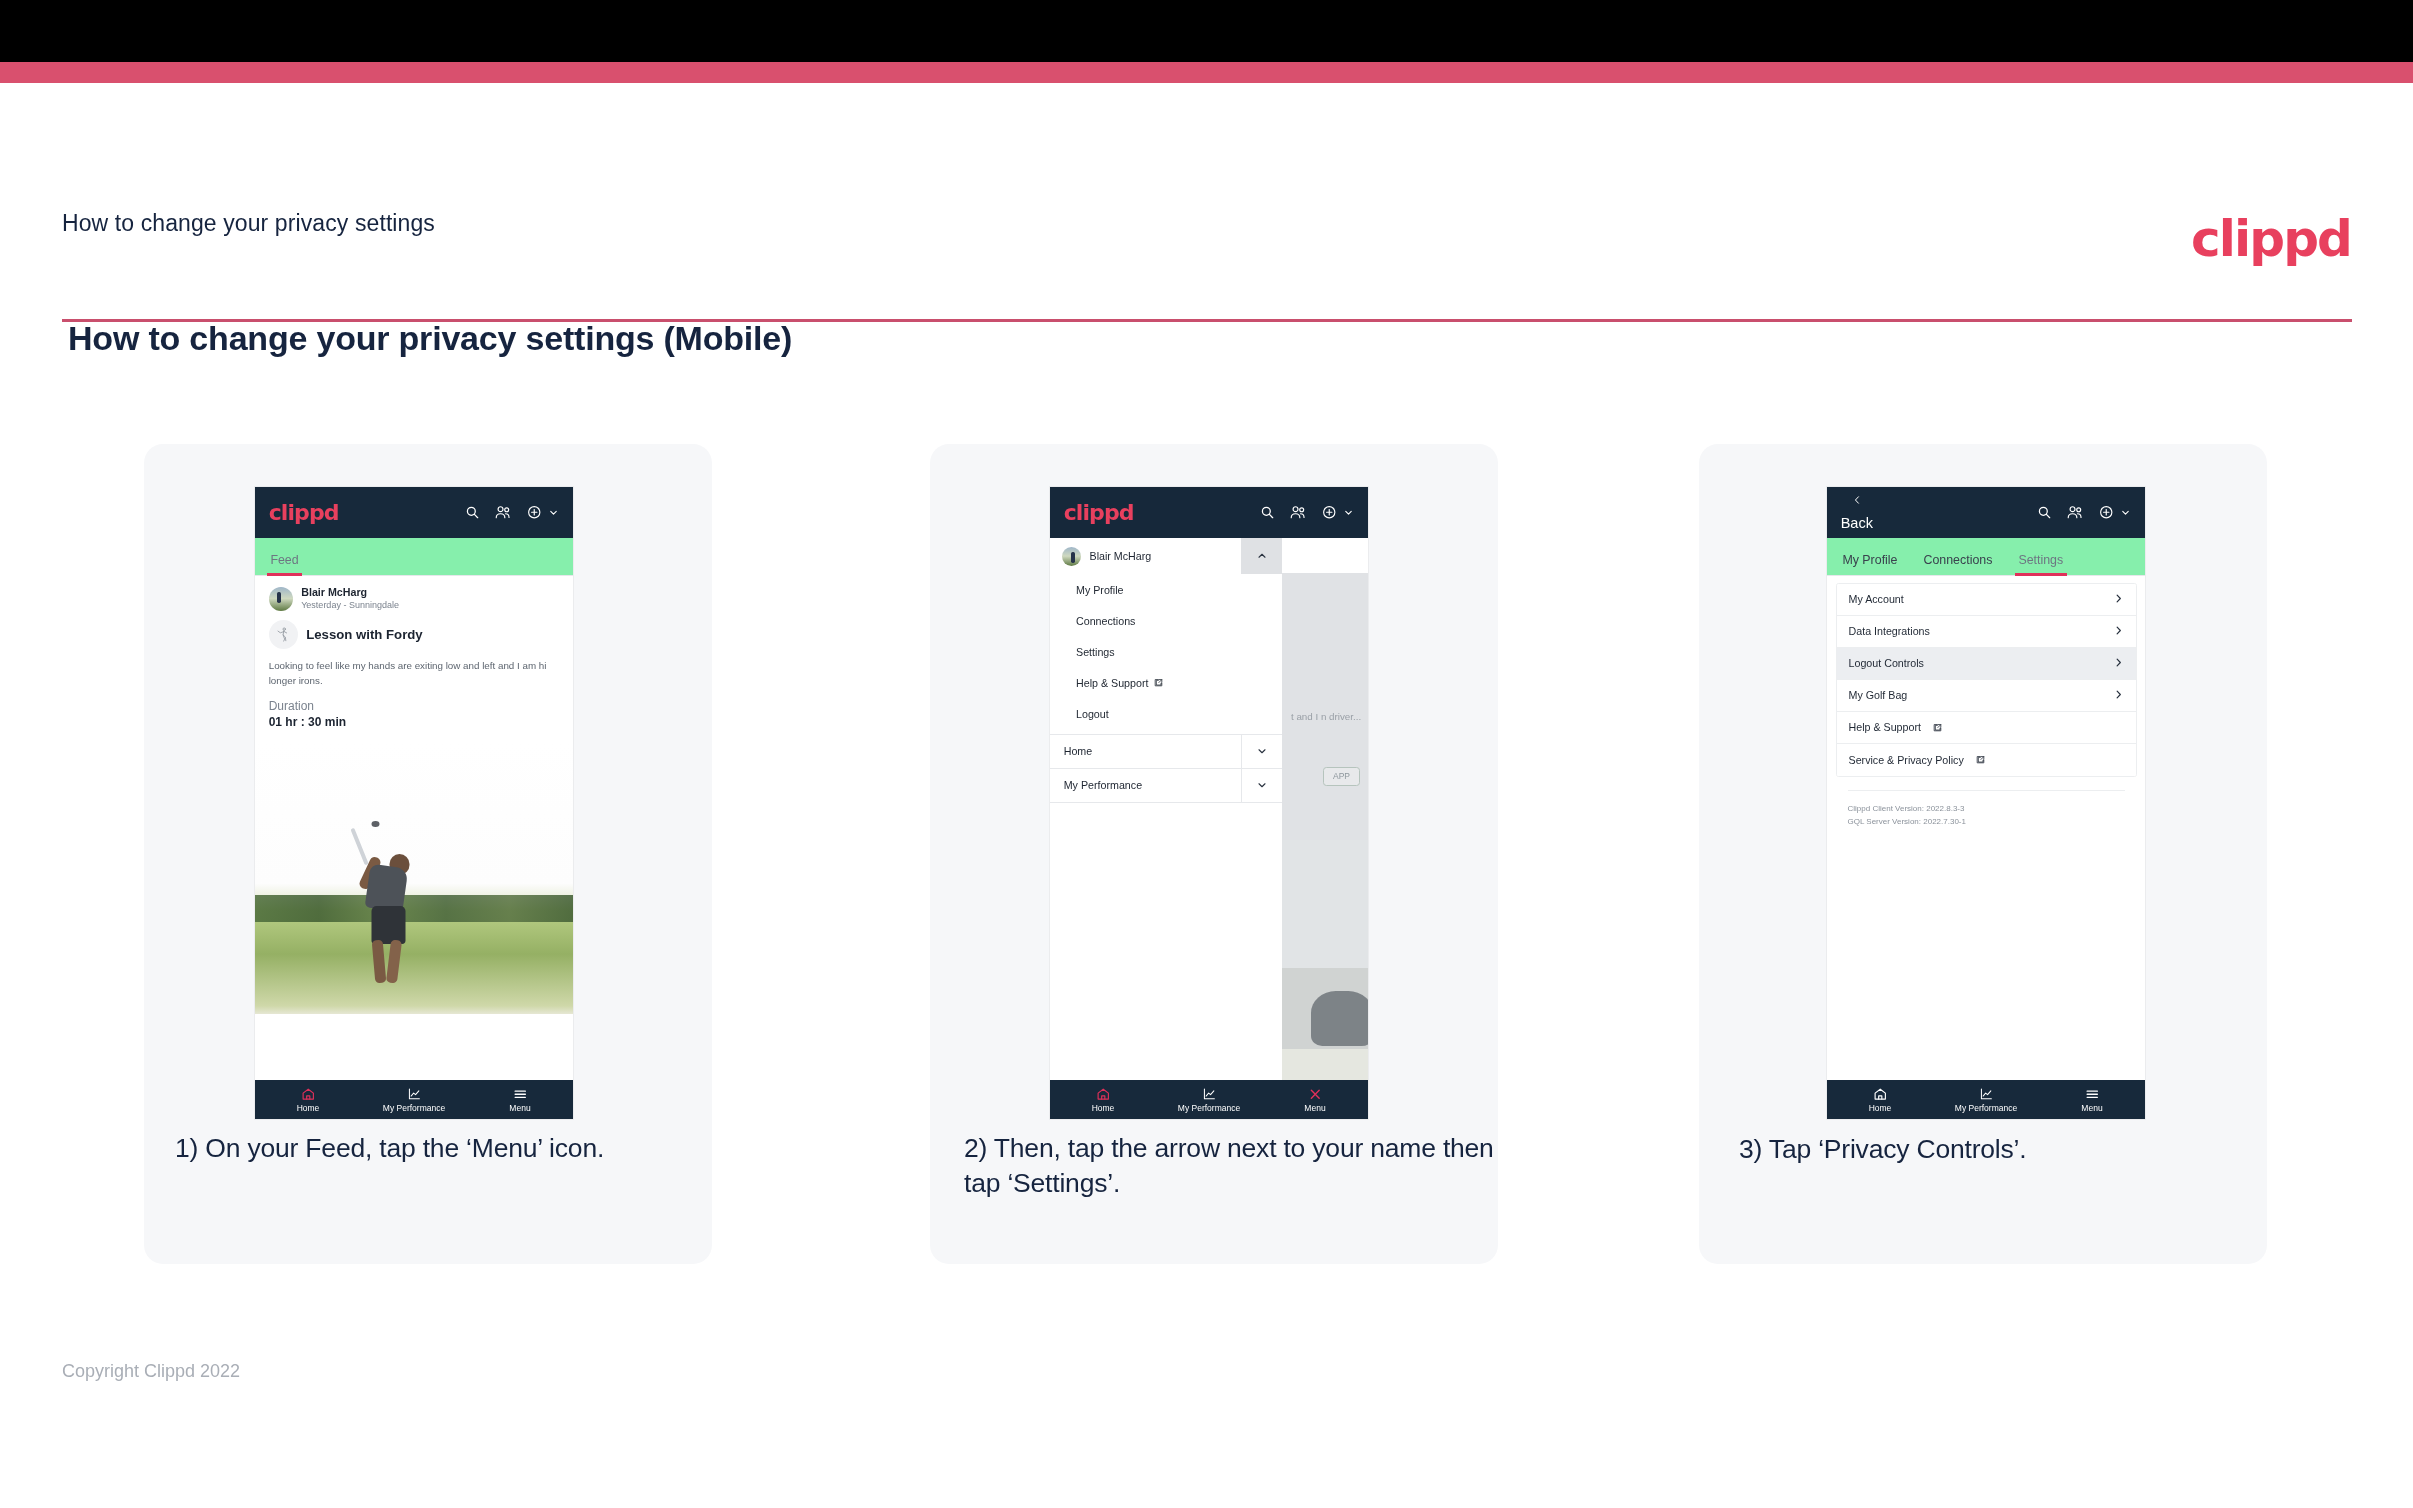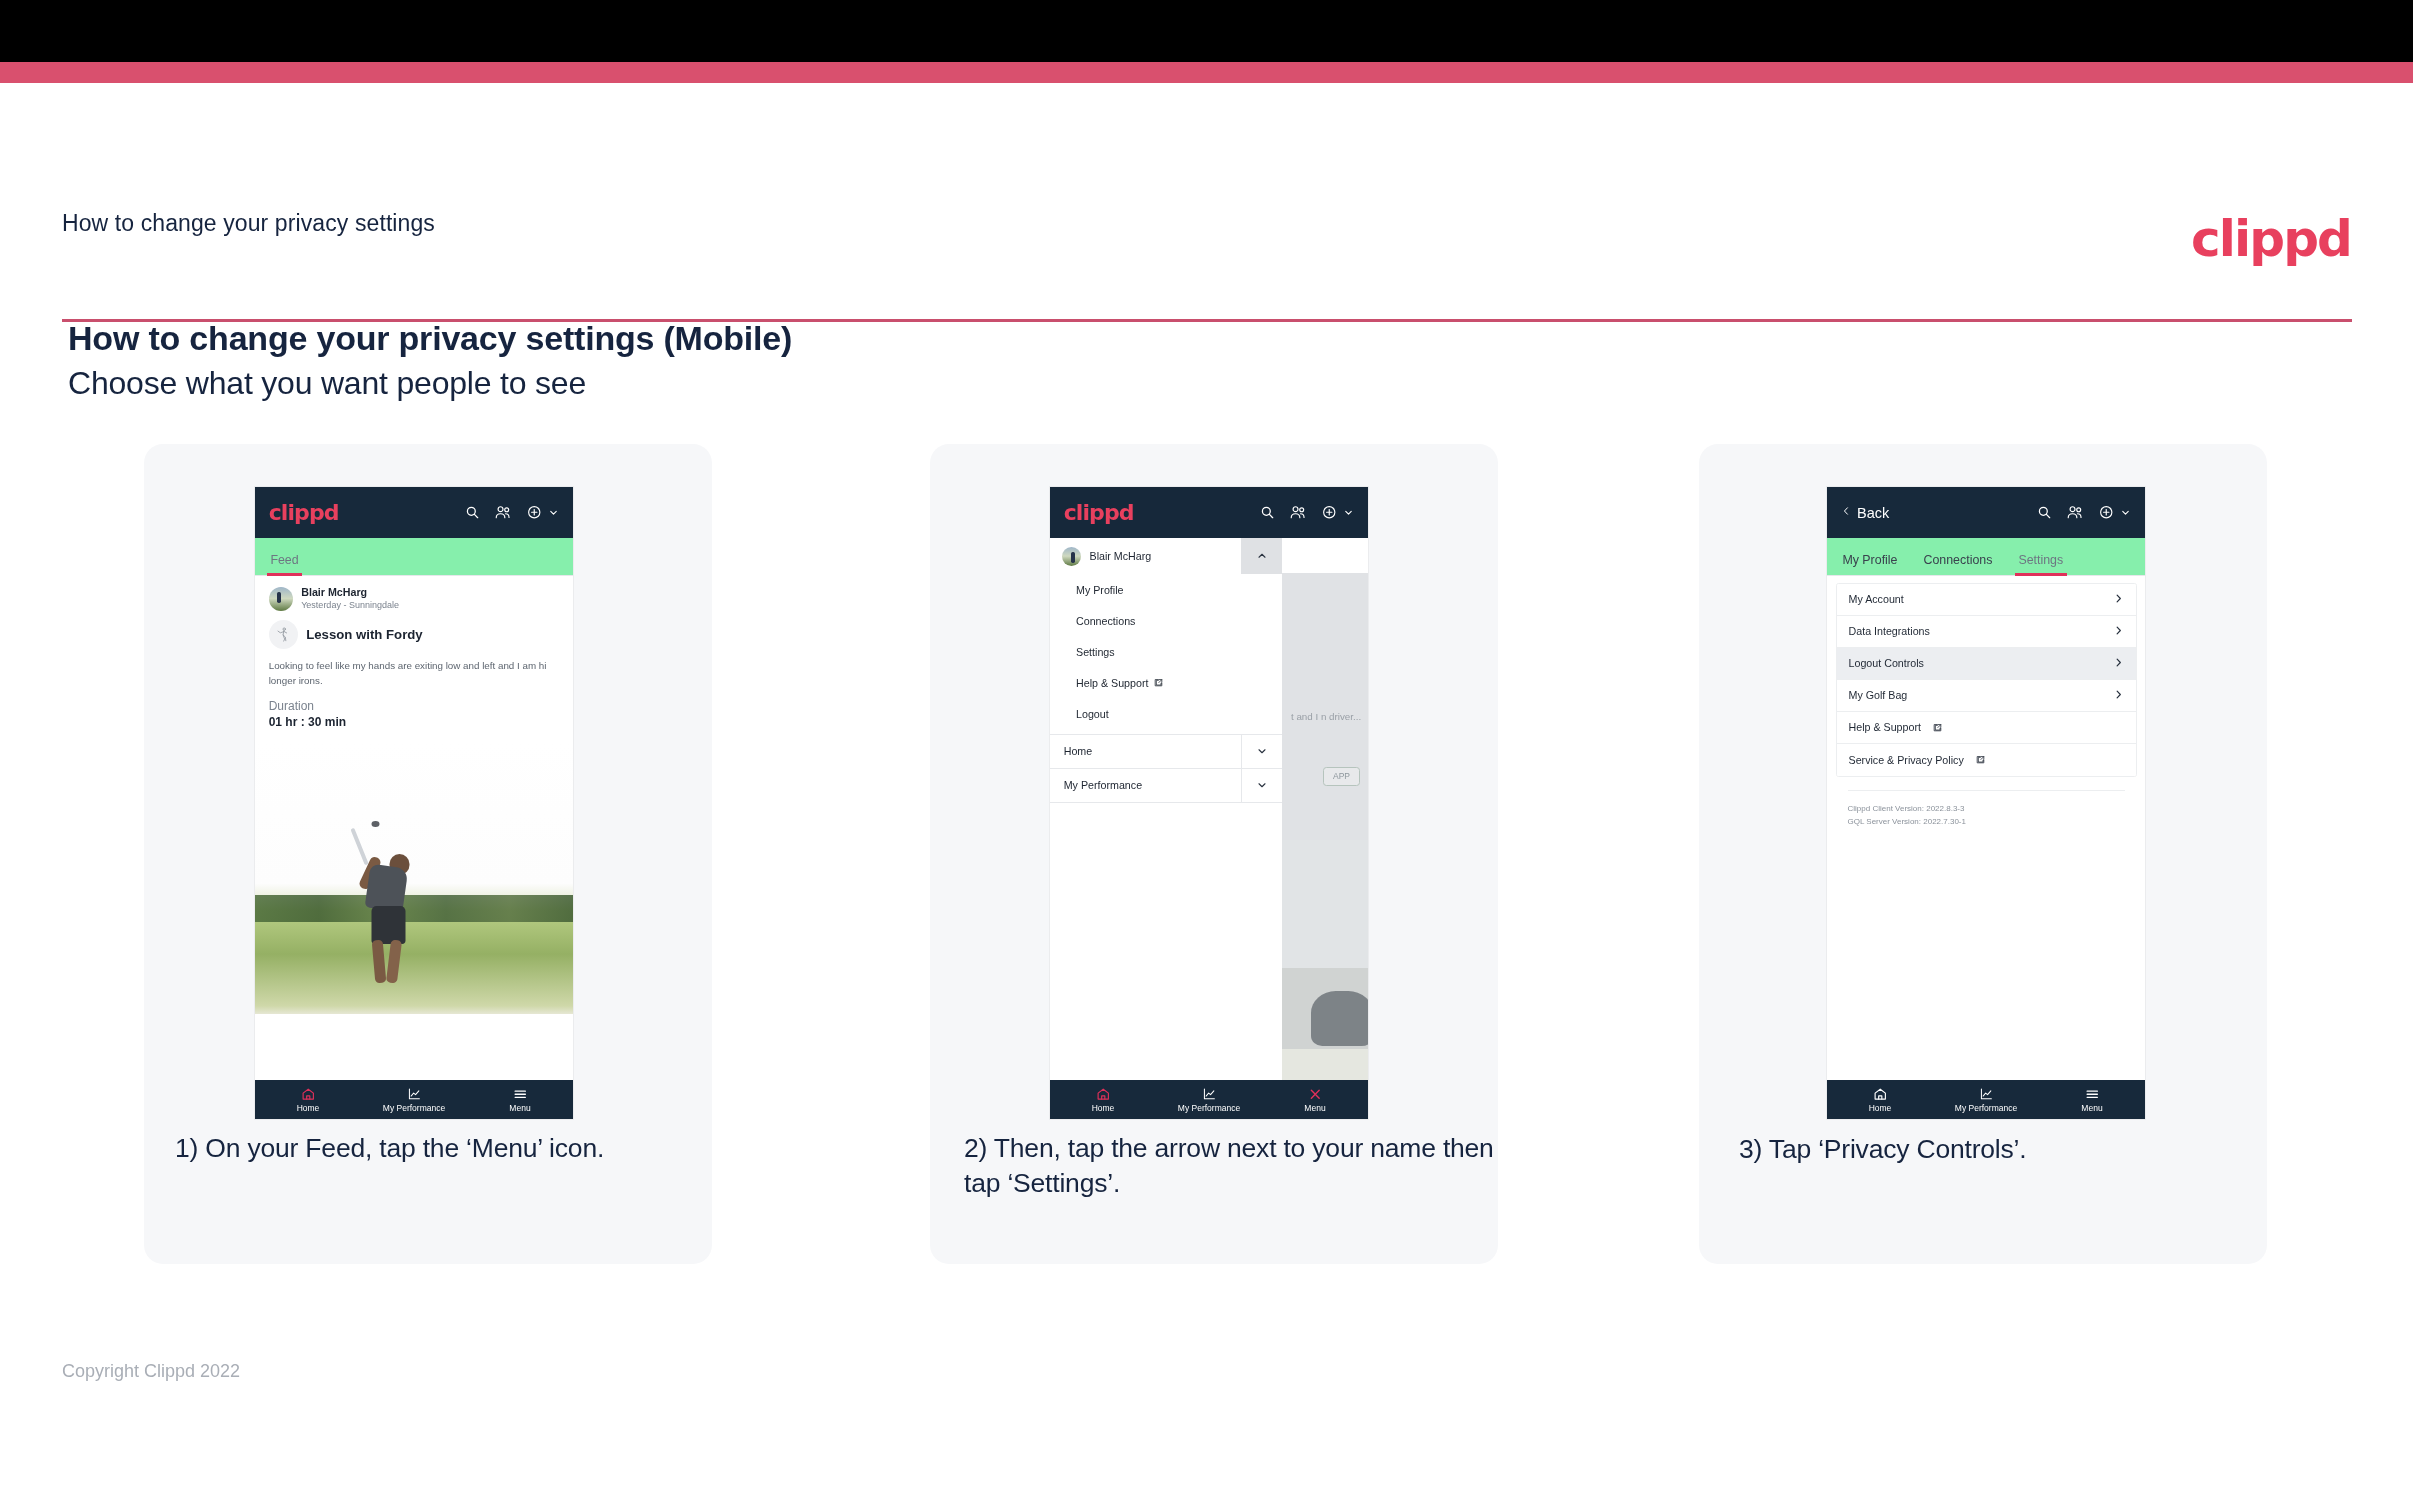--- a/index.html
+++ b/index.html
@@ -58,21 +58,21 @@
   
   .appbar {
     position:relative; height:51px; background:#17293b;
     display:flex; align-items:center; padding:0 13.7px;
   }
   .appbar.dark2 { background:#16283a; }
   .appbar-logo {
     font-family:"DejaVu Sans", sans-serif; font-weight:700; font-size:22px;
     color:#e8405e; letter-spacing:-0.9px; line-height:1;
   }
-  .appbar-back { display:flex; align-items:center; gap:6px; color:#ffffff; font-size:14.5px; }
+  .appbar-back { display:flex; align-items:center; gap:6px; color:#ffffff; font-size:14.5px;flex-direction:column; }
   .appbar-back .chev { font-size:14.5px; line-height:1; }
   .appbar-icons { margin-left:auto; display:flex; align-items:center; gap:16px; }
   .icn { display:inline-flex; align-items:center; justify-content:center; }
   .icn svg { display:block; }
 
   
   .tabs { display:flex; align-items:flex-end; height:38px; background:#86efac; padding:0 0 0 15.4px;
           border-bottom:0.9px solid #e6e8eb; position:relative; }
   .tab { font-size:12.4px; color:#39414d; padding:0 0 7.7px 0; margin-right:26px; position:relative; }
   .tab.active { color:#6d7682; }
@@ -209,21 +209,20 @@
 <div class="top-pink-bar"></div>
 
 <div class="slide-header">
   <div class="header-title">How to change your privacy settings</div>
   <div class="brand-logo">clippd</div>
   <div class="header-rule"></div>
 </div>
 
 <div class="title-block">
   <div class="title-main">How to change your privacy settings (Mobile)</div>
-  <div class="title-sub">Choose what you want people to see</div>
 </div>
 
 <div class="cards">
 
   <div class="card c1">
     <div class="phone p1">
 
       <div class="appbar">
         <div class="appbar-logo">clippd</div>
         <div class="appbar-icons">

